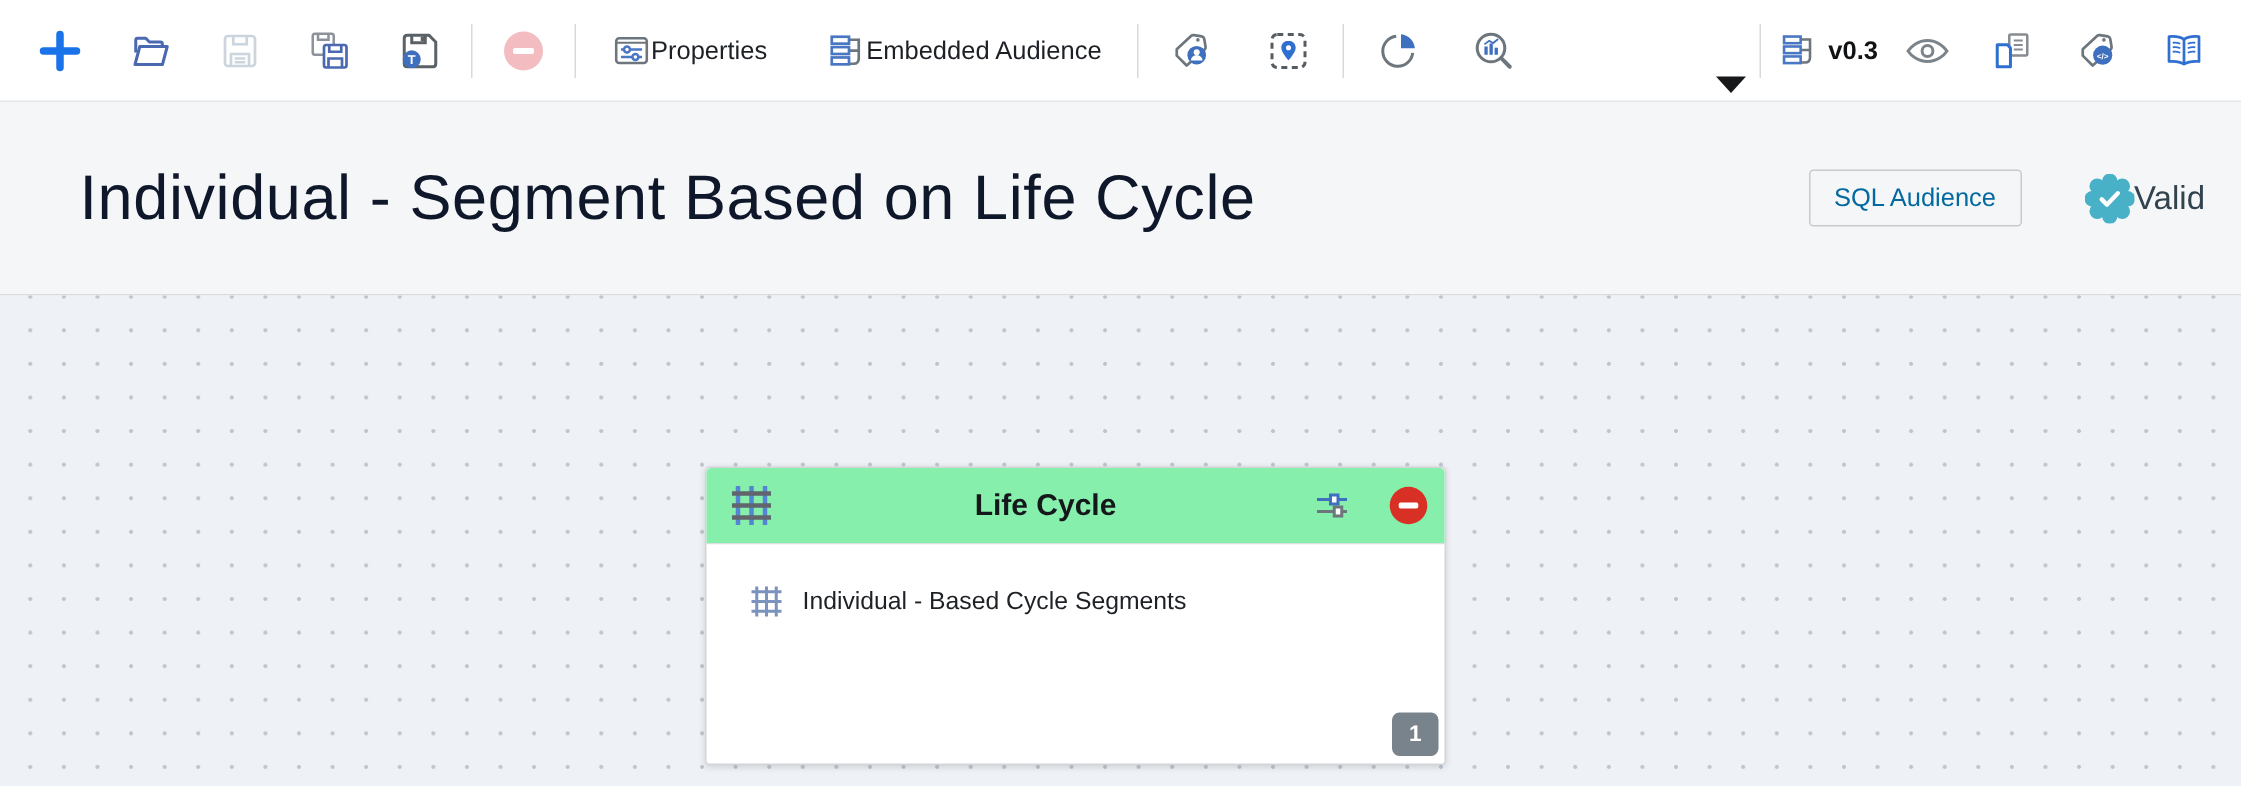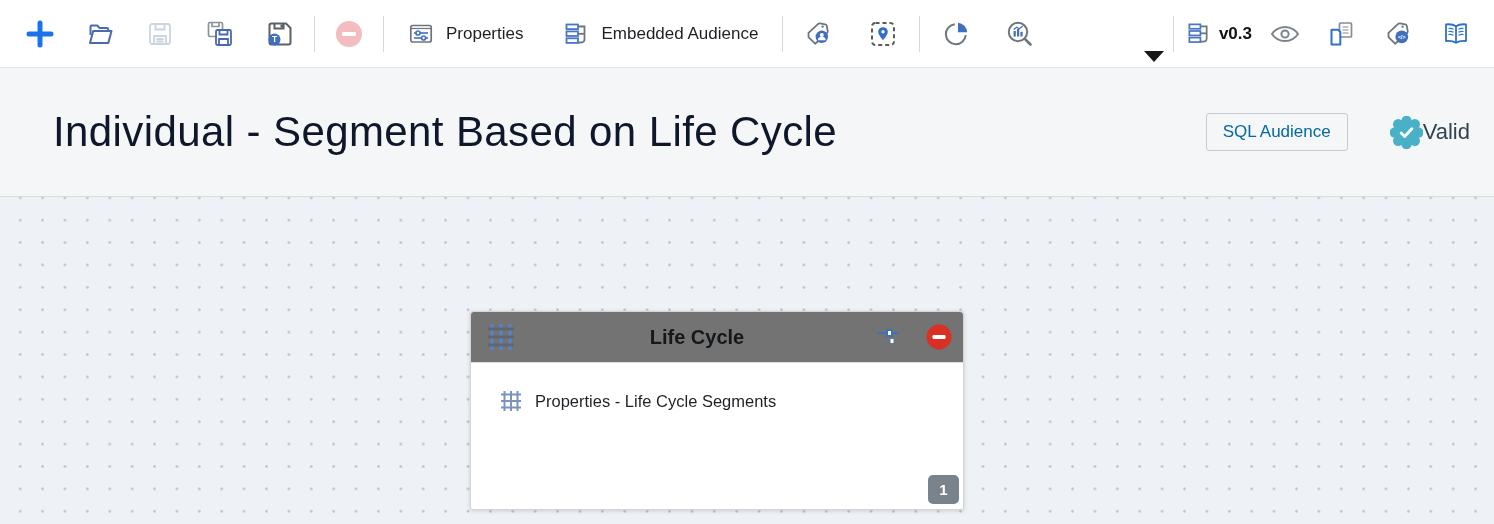--- a/index.html
+++ b/index.html
@@ -19,21 +19,21 @@
     position:relative;
   }
   .icon-btn {
     width:60px; height:52px; display:flex; align-items:center; justify-content:center;
     background:none; border:none; padding:0; cursor:pointer;
   }
   .icon-btn.mid { width:64px; }
   .icon-btn.right { width:57px; }
   .tb-divider { width:1px; height:36px; background:#d8d9db; margin:0 4px; flex:none; }
   .labeled-btn {
-    display:flex; align-items:center; gap:12px;
+    display:flex; align-items:center; gap:0;
     background:none; border:none; cursor:pointer;
     font-family:inherit; font-size:17px; color:#1d2125;
     padding:0 14px; height:52px; margin:0 6px; white-space:nowrap;
   }
   .caret-btn {
     position:absolute; left:1143px; top:51px;
     width:22px; height:14px; background:none; border:none; padding:0; cursor:pointer;
     display:flex; align-items:flex-start; justify-content:center;
   }
   .caret {
@@ -69,21 +69,21 @@
     background-image:radial-gradient(circle, #bec5cf 1.1px, transparent 1.5px);
     background-size:22.4px 22.4px; background-position:9px 12px;
   }
   .node-card {
     position:absolute; left:470px; top:114px; width:494px; height:199px;
     background:#fff; border:1px solid #d3d5d9; border-radius:3px;
     box-shadow:0 1px 4px rgba(50,55,60,.18);
     display:flex; flex-direction:column;
   }
   .node-header {
-    height:51px; min-height:51px; background:#737373;
+    height:51px; min-height:51px; background:#86efac;
     border-bottom:1px solid #dcdee1; border-radius:3px 3px 0 0;
     display:flex; align-items:center; padding:0 10px 0 12px; gap:24px;justify-content:space-between;
   }
   .node-title { flex:1; text-align:center; font-size:20px; font-weight:700; color:#15181b; }
   .node-settings-btn, .node-remove-btn {
     background:none; border:none; padding:0; display:flex; cursor:pointer;
   }
   .node-body { flex:1; position:relative; }
   .node-item {
     display:flex; align-items:center; gap:11px;
@@ -393,20 +393,20 @@
       <div class="node-body">
         <div class="node-item">
           <span>
             <svg width="26" height="26" viewBox="0 0 26 26">
               <g stroke="#7b93bd" stroke-width="2">
                 <path d="M6.5 3v20M13 3v20M19.5 3v20"></path>
                 <path d="M3 6.5h20M3 13h20M3 19.5h20"></path>
               </g>
             </svg>
           </span>
-          <span>Properties - Life Cycle Segments</span>
+          <span>Individual - Based Cycle Segments</span>
         </div>
         <span class="count-badge">1</span>
       </div>
     </div>
   </main>
 
 </div>
 
 </body></html>

